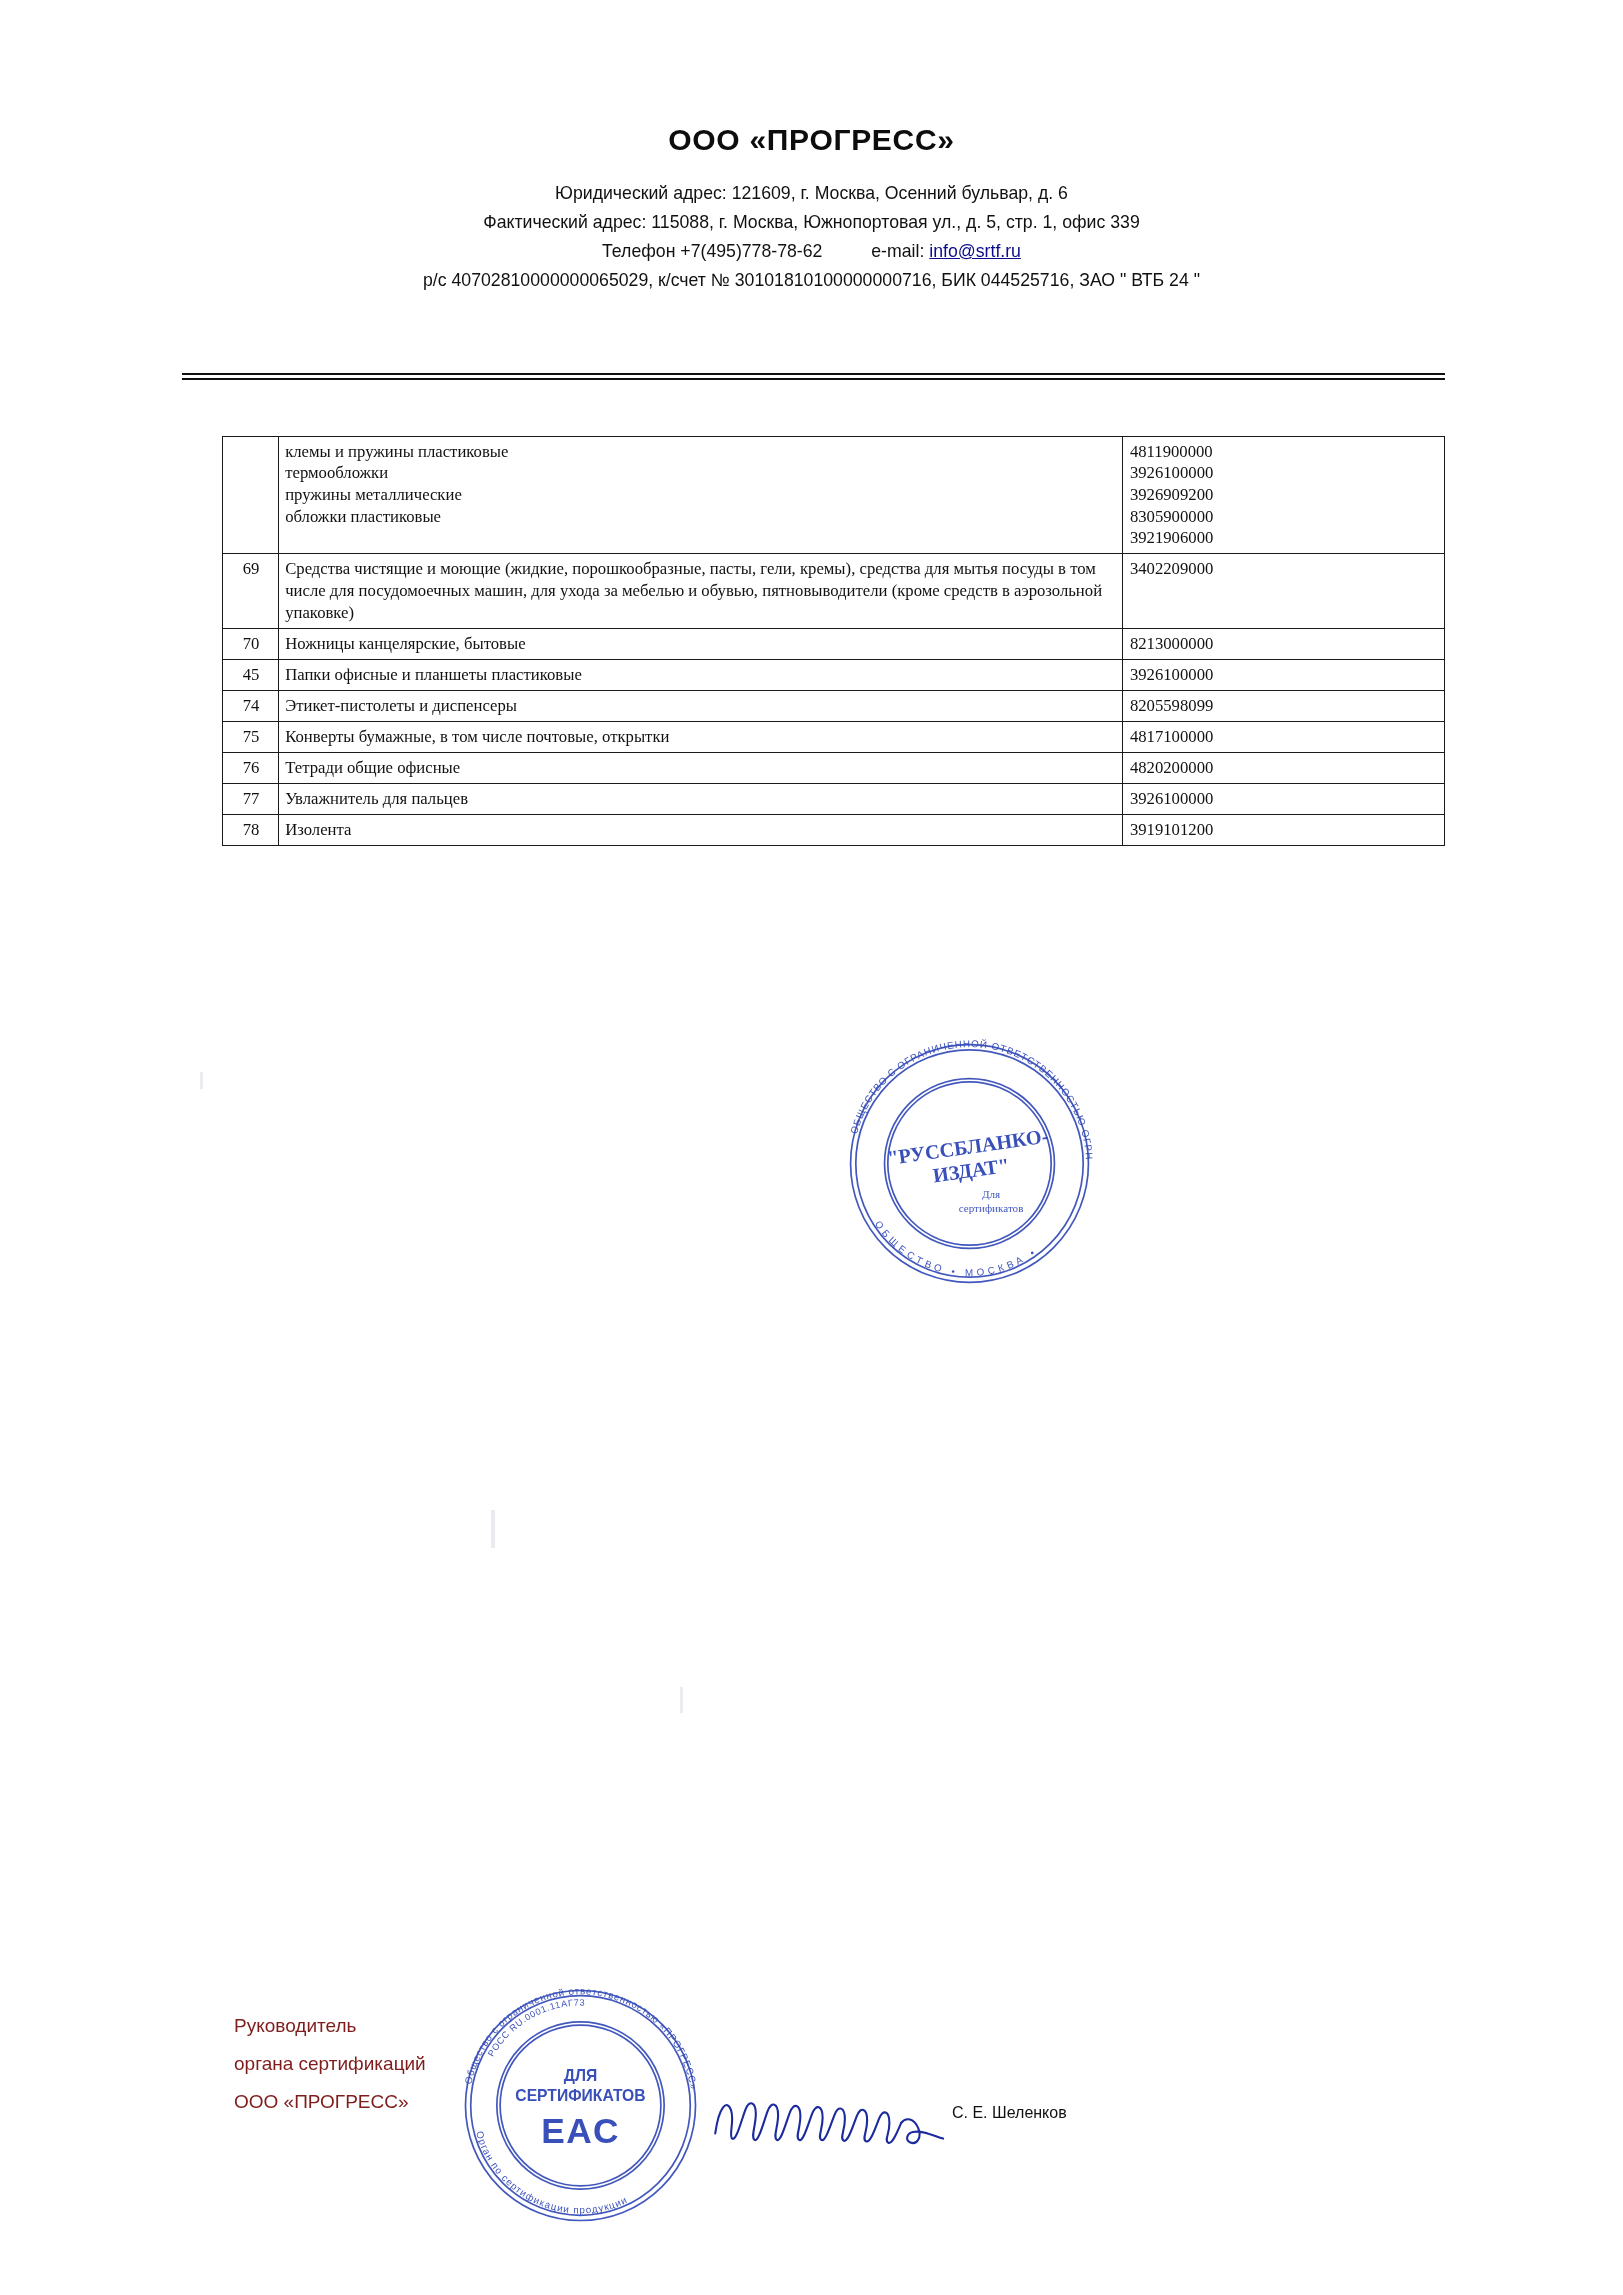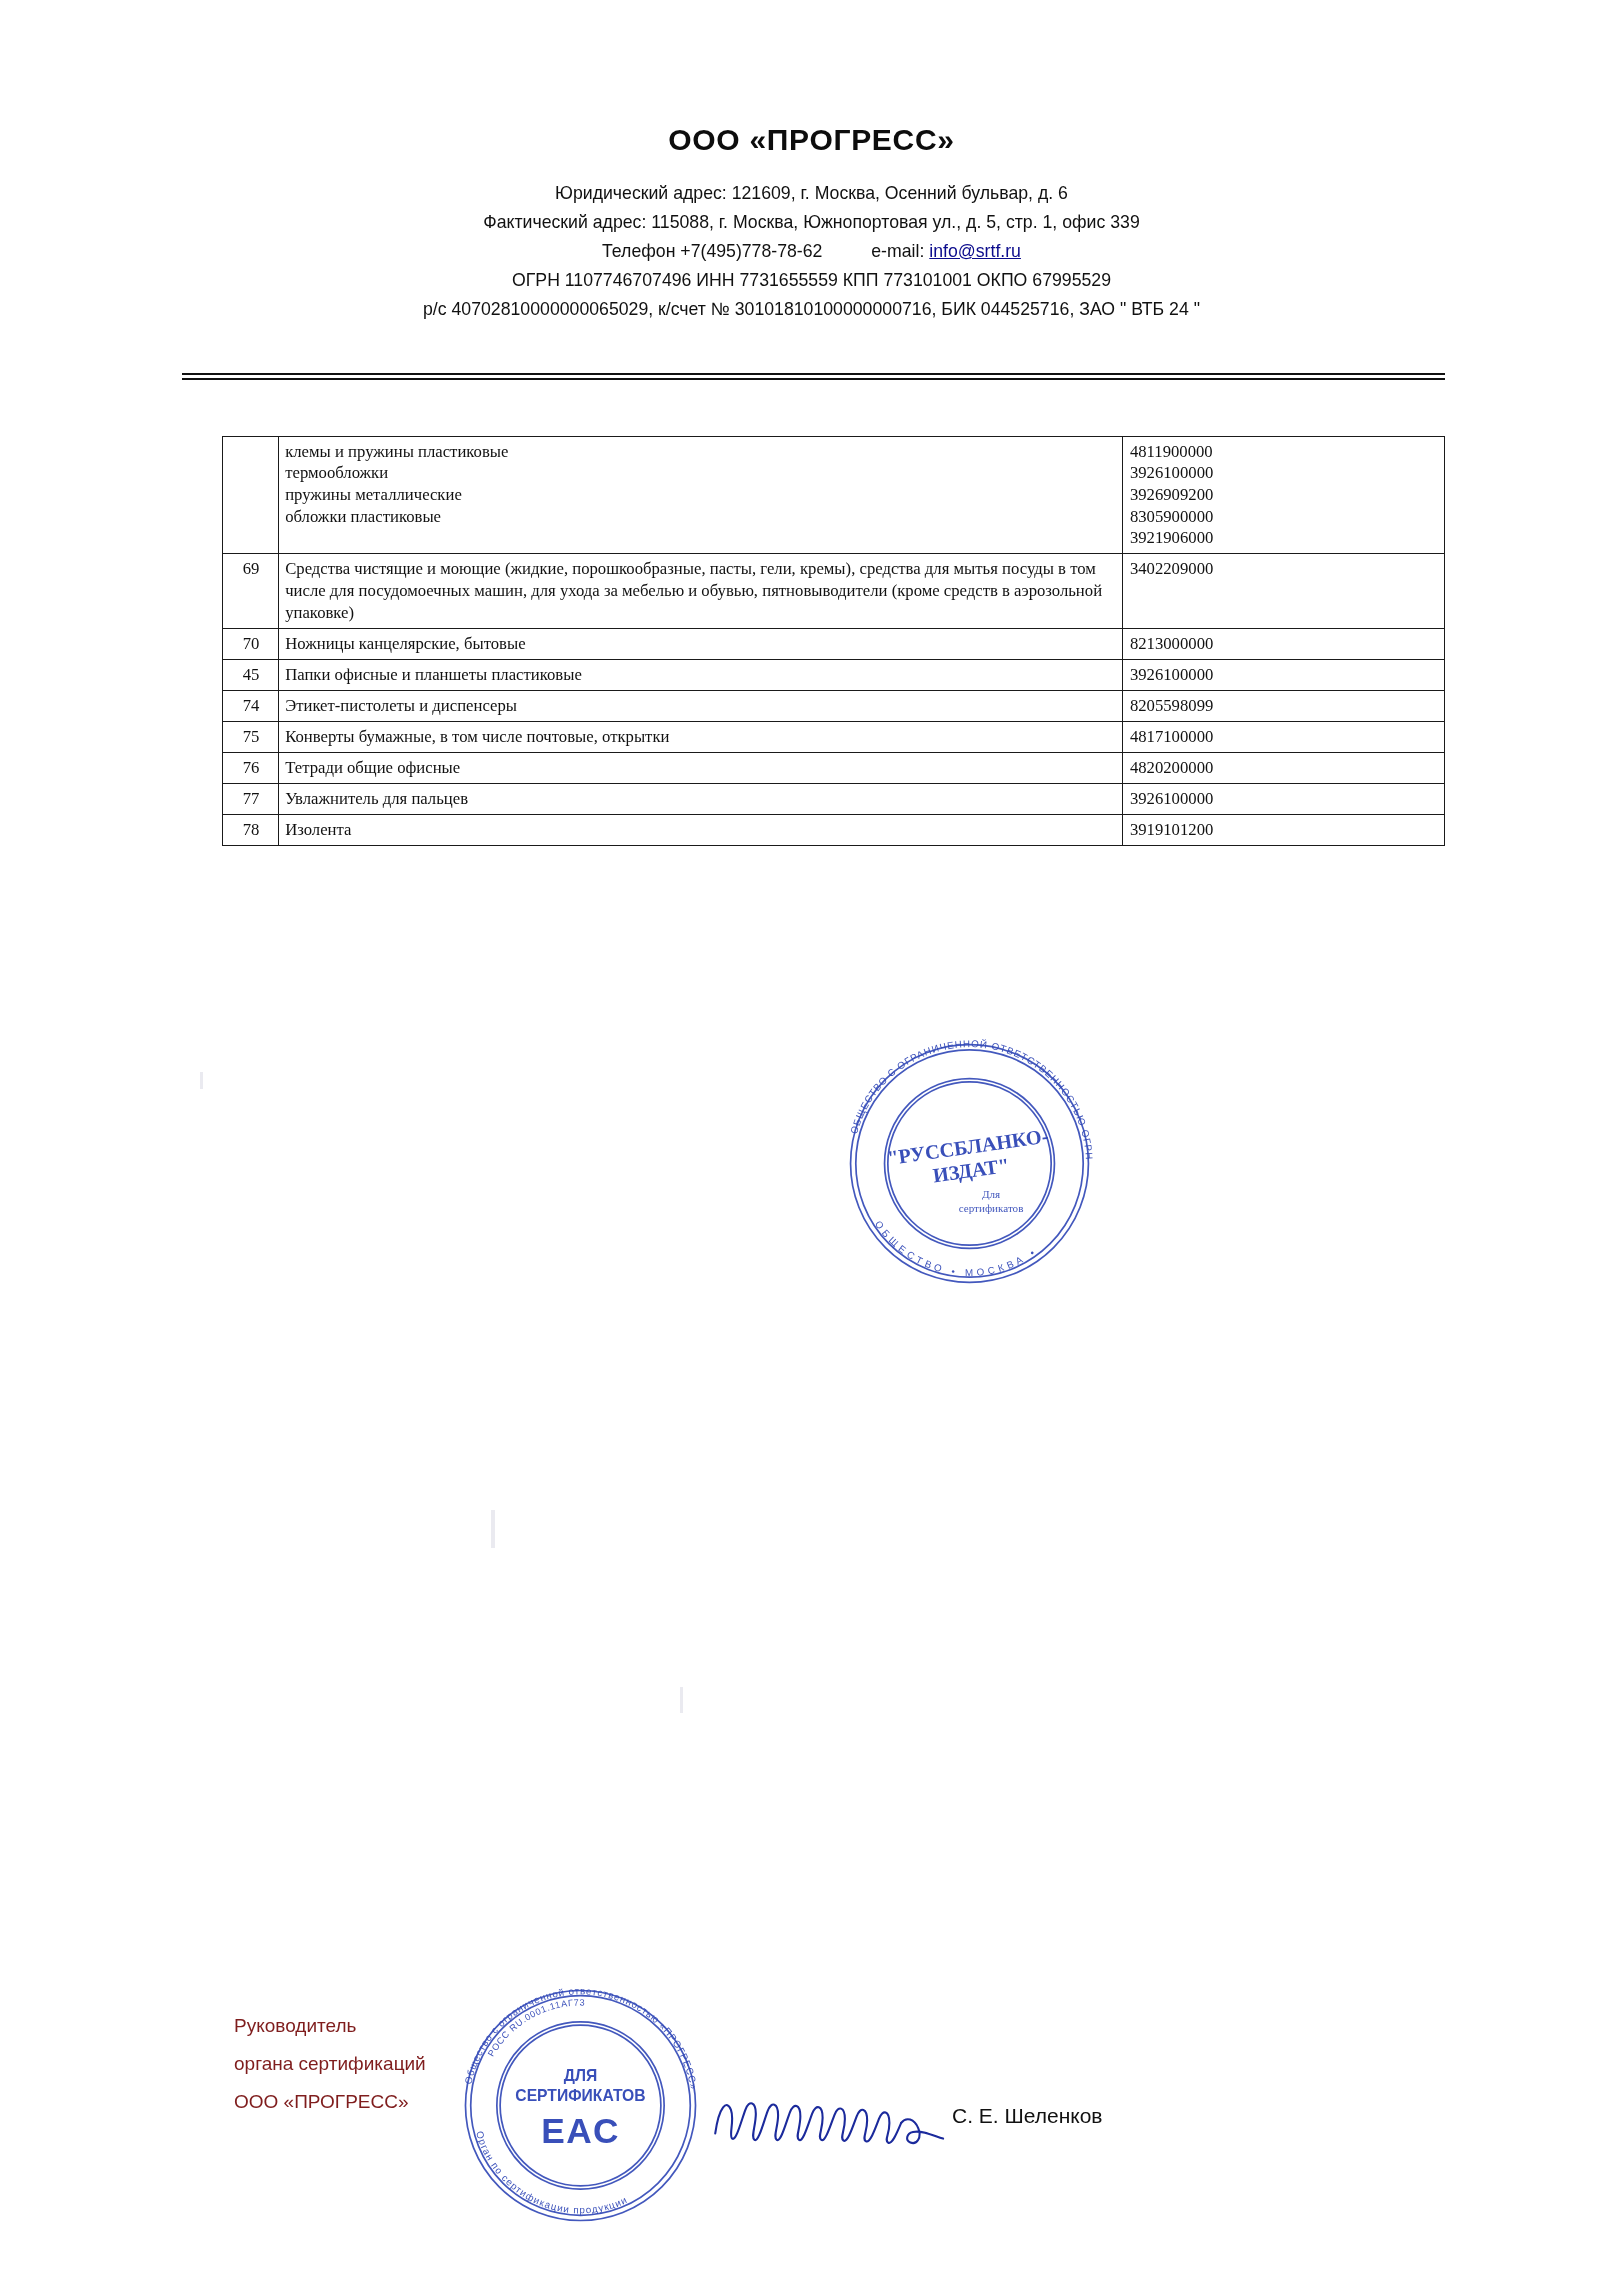--- a/index.html
+++ b/index.html
@@ -114,21 +114,21 @@
     left: 234px;
     top: 1995px;
     font-size: 19px;
     line-height: 38px;
     color: #7f1d1d;
   }
   .sig-name {
     position: absolute;
     left: 952px;
     top: 2092px;
-    font-size: 21px;
+    font-size: 16px;
     color: #111;
   }
 
   
   .stamp-bottom {
     position: absolute;
     left: 440px;
     top: 1953px;
     width: 281px;
     height: 281px;
@@ -162,21 +162,20 @@
   <div class="header">
     <div class="company-name">ООО  «ПРОГРЕСС»</div>
     <div class="header-line">Юридический  адрес: 121609, г. Москва, Осенний бульвар, д. 6</div>
     <div class="header-line">Фактический адрес: 115088, г. Москва, Южнопортовая ул., д. 5, стр. 1, офис 339</div>
     <div class="header-line">
       <span>Телефон  +7(495)778-78-62</span>
       <span class="spacer-wide"></span>
       <span>e-mail:</span>
       <span class="email-link">info@srtf.ru</span>
     </div>
-    <div class="header-line">ОГРН 1107746707496   ИНН 7731655559   КПП 773101001   ОКПО 67995529</div>
     <div class="header-line">р/с 40702810000000065029,  к/счет № 30101810100000000716,  БИК 044525716,  ЗАО " ВТБ 24 "</div>
   </div>
 
   <div class="rule-double"></div>
 
   <div class="table-wrap">
     <table class="items">
       <tbody>
         <tr>
           <td class="col-num"></td>

